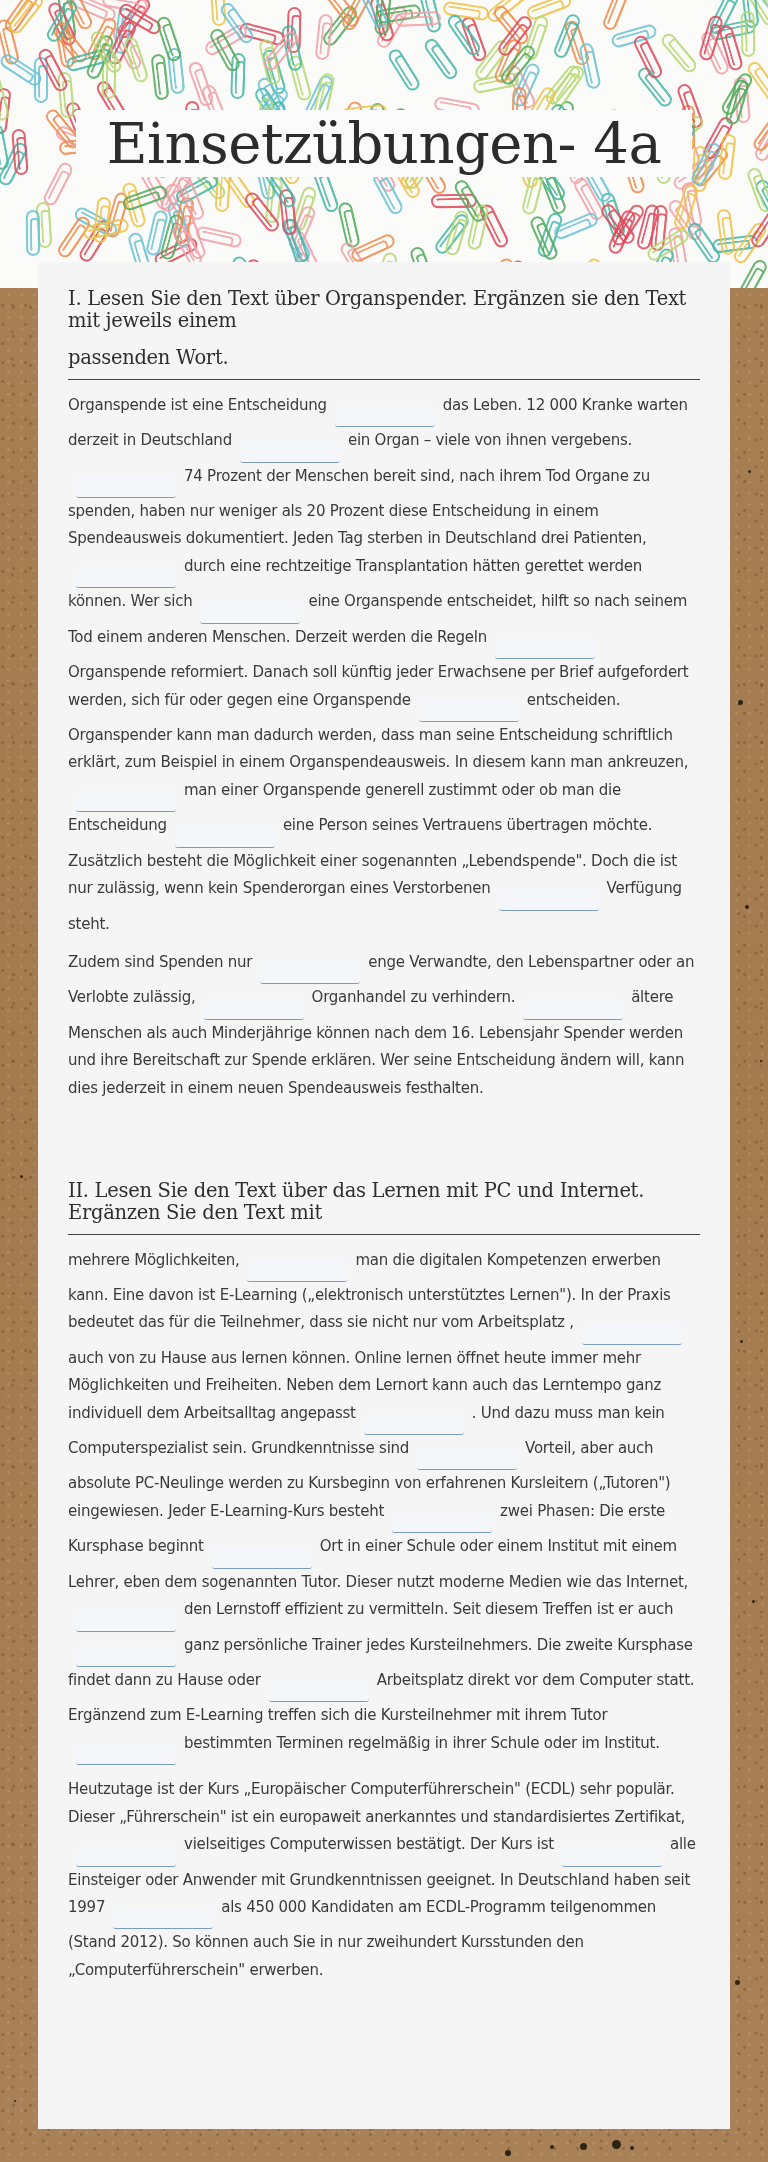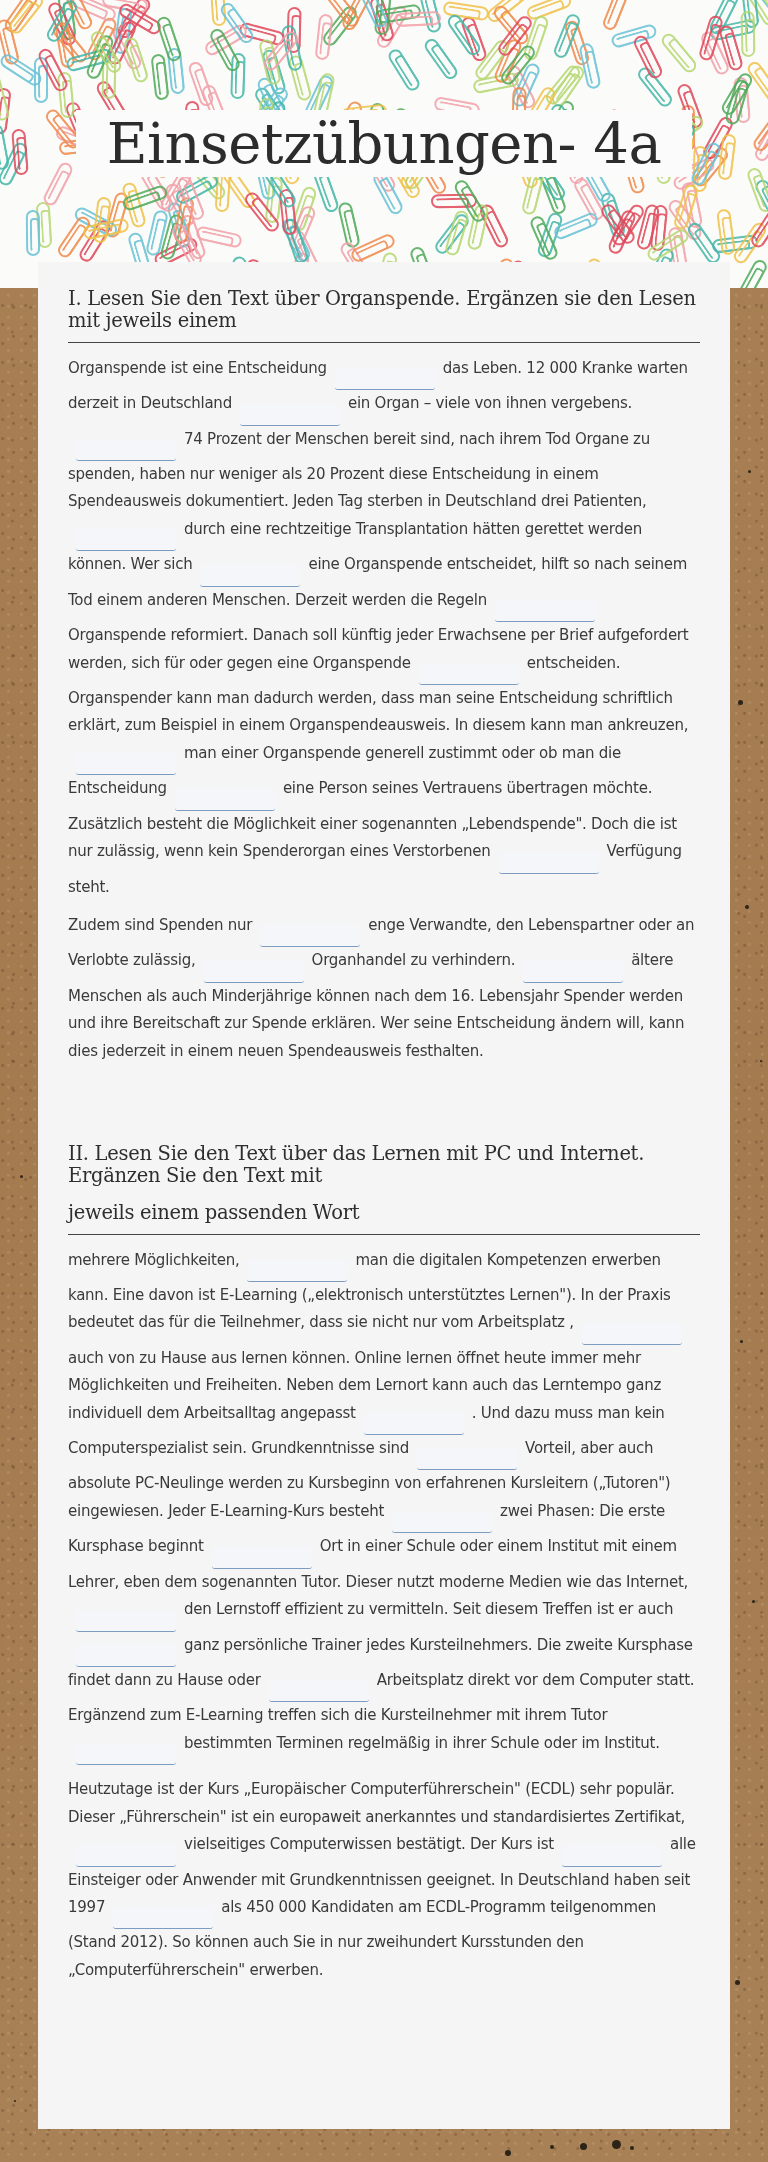--- a/index.html
+++ b/index.html
@@ -384,37 +384,37 @@
     <div class="speck" style="left: 630px; top: 2146px; width: 4px; height: 4px;"></div>
     <div class="speck" style="left: 20px; top: 1175px; width: 3px; height: 3px;"></div>
     <div class="speck" style="left: 14px; top: 2100px; width: 2px; height: 2px;"></div>
     <div class="speck" style="left: 748px; top: 470px; width: 3px; height: 3px;"></div>
     <div class="speck" style="left: 760px; top: 1060px; width: 2px; height: 2px;"></div>
   </div>
 
 <div class="card">
 
   <section>
-    <h2 class="section-title">I. Lesen Sie den Text über Organspende. Ergänzen sie den Lesen mit jeweils einem</h2>
+    <h2 class="section-title">I. Lesen Sie den Text über Organspender. Ergänzen sie den Text mit jeweils einem</h2>
+    <div class="section-title-cont">passenden Wort.</div>
     <hr class="rule">
 
     <p class="body">
       <span>Organspende ist eine Entscheidung</span><input class="blank" value="" style=""><span>das Leben. 12 000 Kranke warten derzeit in Deutschland</span><input class="blank" value="" style=""><span>ein Organ – viele von ihnen vergebens.</span><input class="blank" value="" style=""><span>74 Prozent der Menschen bereit sind, nach ihrem Tod Organe zu spenden, haben nur weniger als 20 Prozent diese Entscheidung in einem Spendeausweis dokumentiert. Jeden Tag sterben in Deutschland drei Patienten,</span><input class="blank" value="" style=""><span>durch eine rechtzeitige Transplantation hätten gerettet werden können. Wer sich</span><input class="blank" value="" style=""><span>eine Organspende entscheidet, hilft so nach seinem Tod einem anderen Menschen. Derzeit werden die Regeln</span><input class="blank" value="" style=""><span>Organspende reformiert. Danach soll künftig jeder Erwachsene per Brief aufgefordert werden, sich für oder gegen eine Organspende</span><input class="blank" value="" style=""><span>entscheiden. Organspender kann man dadurch werden, dass man seine Entscheidung schriftlich erklärt, zum Beispiel in einem Organspendeausweis. In diesem kann man ankreuzen,</span><input class="blank" value="" style=""><span>man einer Organspende generell zustimmt oder ob man die Entscheidung</span><input class="blank" value="" style=""><span>eine Person seines Vertrauens übertragen möchte. Zusätzlich besteht die Möglichkeit einer sogenannten „Lebendspende". Doch die ist nur zulässig, wenn kein Spenderorgan eines Verstorbenen</span><input class="blank" value="" style=""><span>Verfügung steht.</span>
     </p>
 
     <p class="body">
       <span>Zudem sind Spenden nur</span><input class="blank" value="" style=""><span>enge Verwandte, den Lebenspartner oder an Verlobte zulässig,</span><input class="blank" value="" style=""><span>Organhandel zu verhindern.</span><input class="blank" value="" style=""><span>ältere Menschen als auch Minderjährige können nach dem 16. Lebensjahr Spender werden und ihre Bereitschaft zur Spende erklären. Wer seine Entscheidung ändern will, kann dies jederzeit in einem neuen Spendeausweis festhalten.</span>
     </p>
   </section>
 
   <div class="gap-big"></div>
 
   <section>
     <h2 class="section-title">II. Lesen Sie den Text über das Lernen mit PC und Internet. Ergänzen Sie den Text mit</h2>
-    <div class="section-title-cont">jeweils einem passenden Wort</div>
     <hr class="rule">
 
     <p class="body">
       <span>mehrere Möglichkeiten,</span><input class="blank" value="" style=""><span>man die digitalen Kompetenzen erwerben kann. Eine davon ist E-Learning („elektronisch unterstütztes Lernen"). In der Praxis bedeutet das für die Teilnehmer, dass sie nicht nur vom Arbeitsplatz ,</span><input class="blank" value="" style=""><span>auch von zu Hause aus lernen können. Online lernen öffnet heute immer mehr Möglichkeiten und Freiheiten. Neben dem Lernort kann auch das Lerntempo ganz individuell dem Arbeitsalltag angepasst</span><input class="blank" value="" style=""><span>. Und dazu muss man kein Computerspezialist sein. Grundkenntnisse sind</span><input class="blank" value="" style=""><span>Vorteil, aber auch absolute PC-Neulinge werden zu Kursbeginn von erfahrenen Kursleitern („Tutoren") eingewiesen. Jeder E-Learning-Kurs besteht</span><input class="blank" value="" style=""><span>zwei Phasen: Die erste Kursphase beginnt</span><input class="blank" value="" style=""><span>Ort in einer Schule oder einem Institut mit einem Lehrer, eben dem sogenannten Tutor. Dieser nutzt moderne Medien wie das Internet,</span><input class="blank" value="" style=""><span>den Lernstoff effizient zu vermitteln. Seit diesem Treffen ist er auch</span><input class="blank" value="" style=""><span>ganz persönliche Trainer jedes Kursteilnehmers. Die zweite Kursphase findet dann zu Hause oder</span><input class="blank" value="" style=""><span>Arbeitsplatz direkt vor dem Computer statt. Ergänzend zum E-Learning treffen sich die Kursteilnehmer mit ihrem Tutor</span><input class="blank" value="" style=""><span>bestimmten Terminen regelmäßig in ihrer Schule oder im Institut.</span>
     </p>
 
     <p class="body">
       <span>Heutzutage ist der Kurs „Europäischer Computerführerschein" (ECDL) sehr populär. Dieser „Führerschein" ist ein europaweit anerkanntes und standardisiertes Zertifikat,</span><input class="blank" value="" style=""><span>vielseitiges Computerwissen bestätigt. Der Kurs ist</span><input class="blank" value="" style=""><span>alle Einsteiger oder Anwender mit Grundkenntnissen geeignet. In Deutschland haben seit 1997</span><input class="blank" value="" style=""><span>als 450 000 Kandidaten am ECDL-Programm teilgenommen (Stand 2012). So können auch Sie in nur zweihundert Kursstunden den „Computerführerschein" erwerben.</span>
     </p>
   </section>

